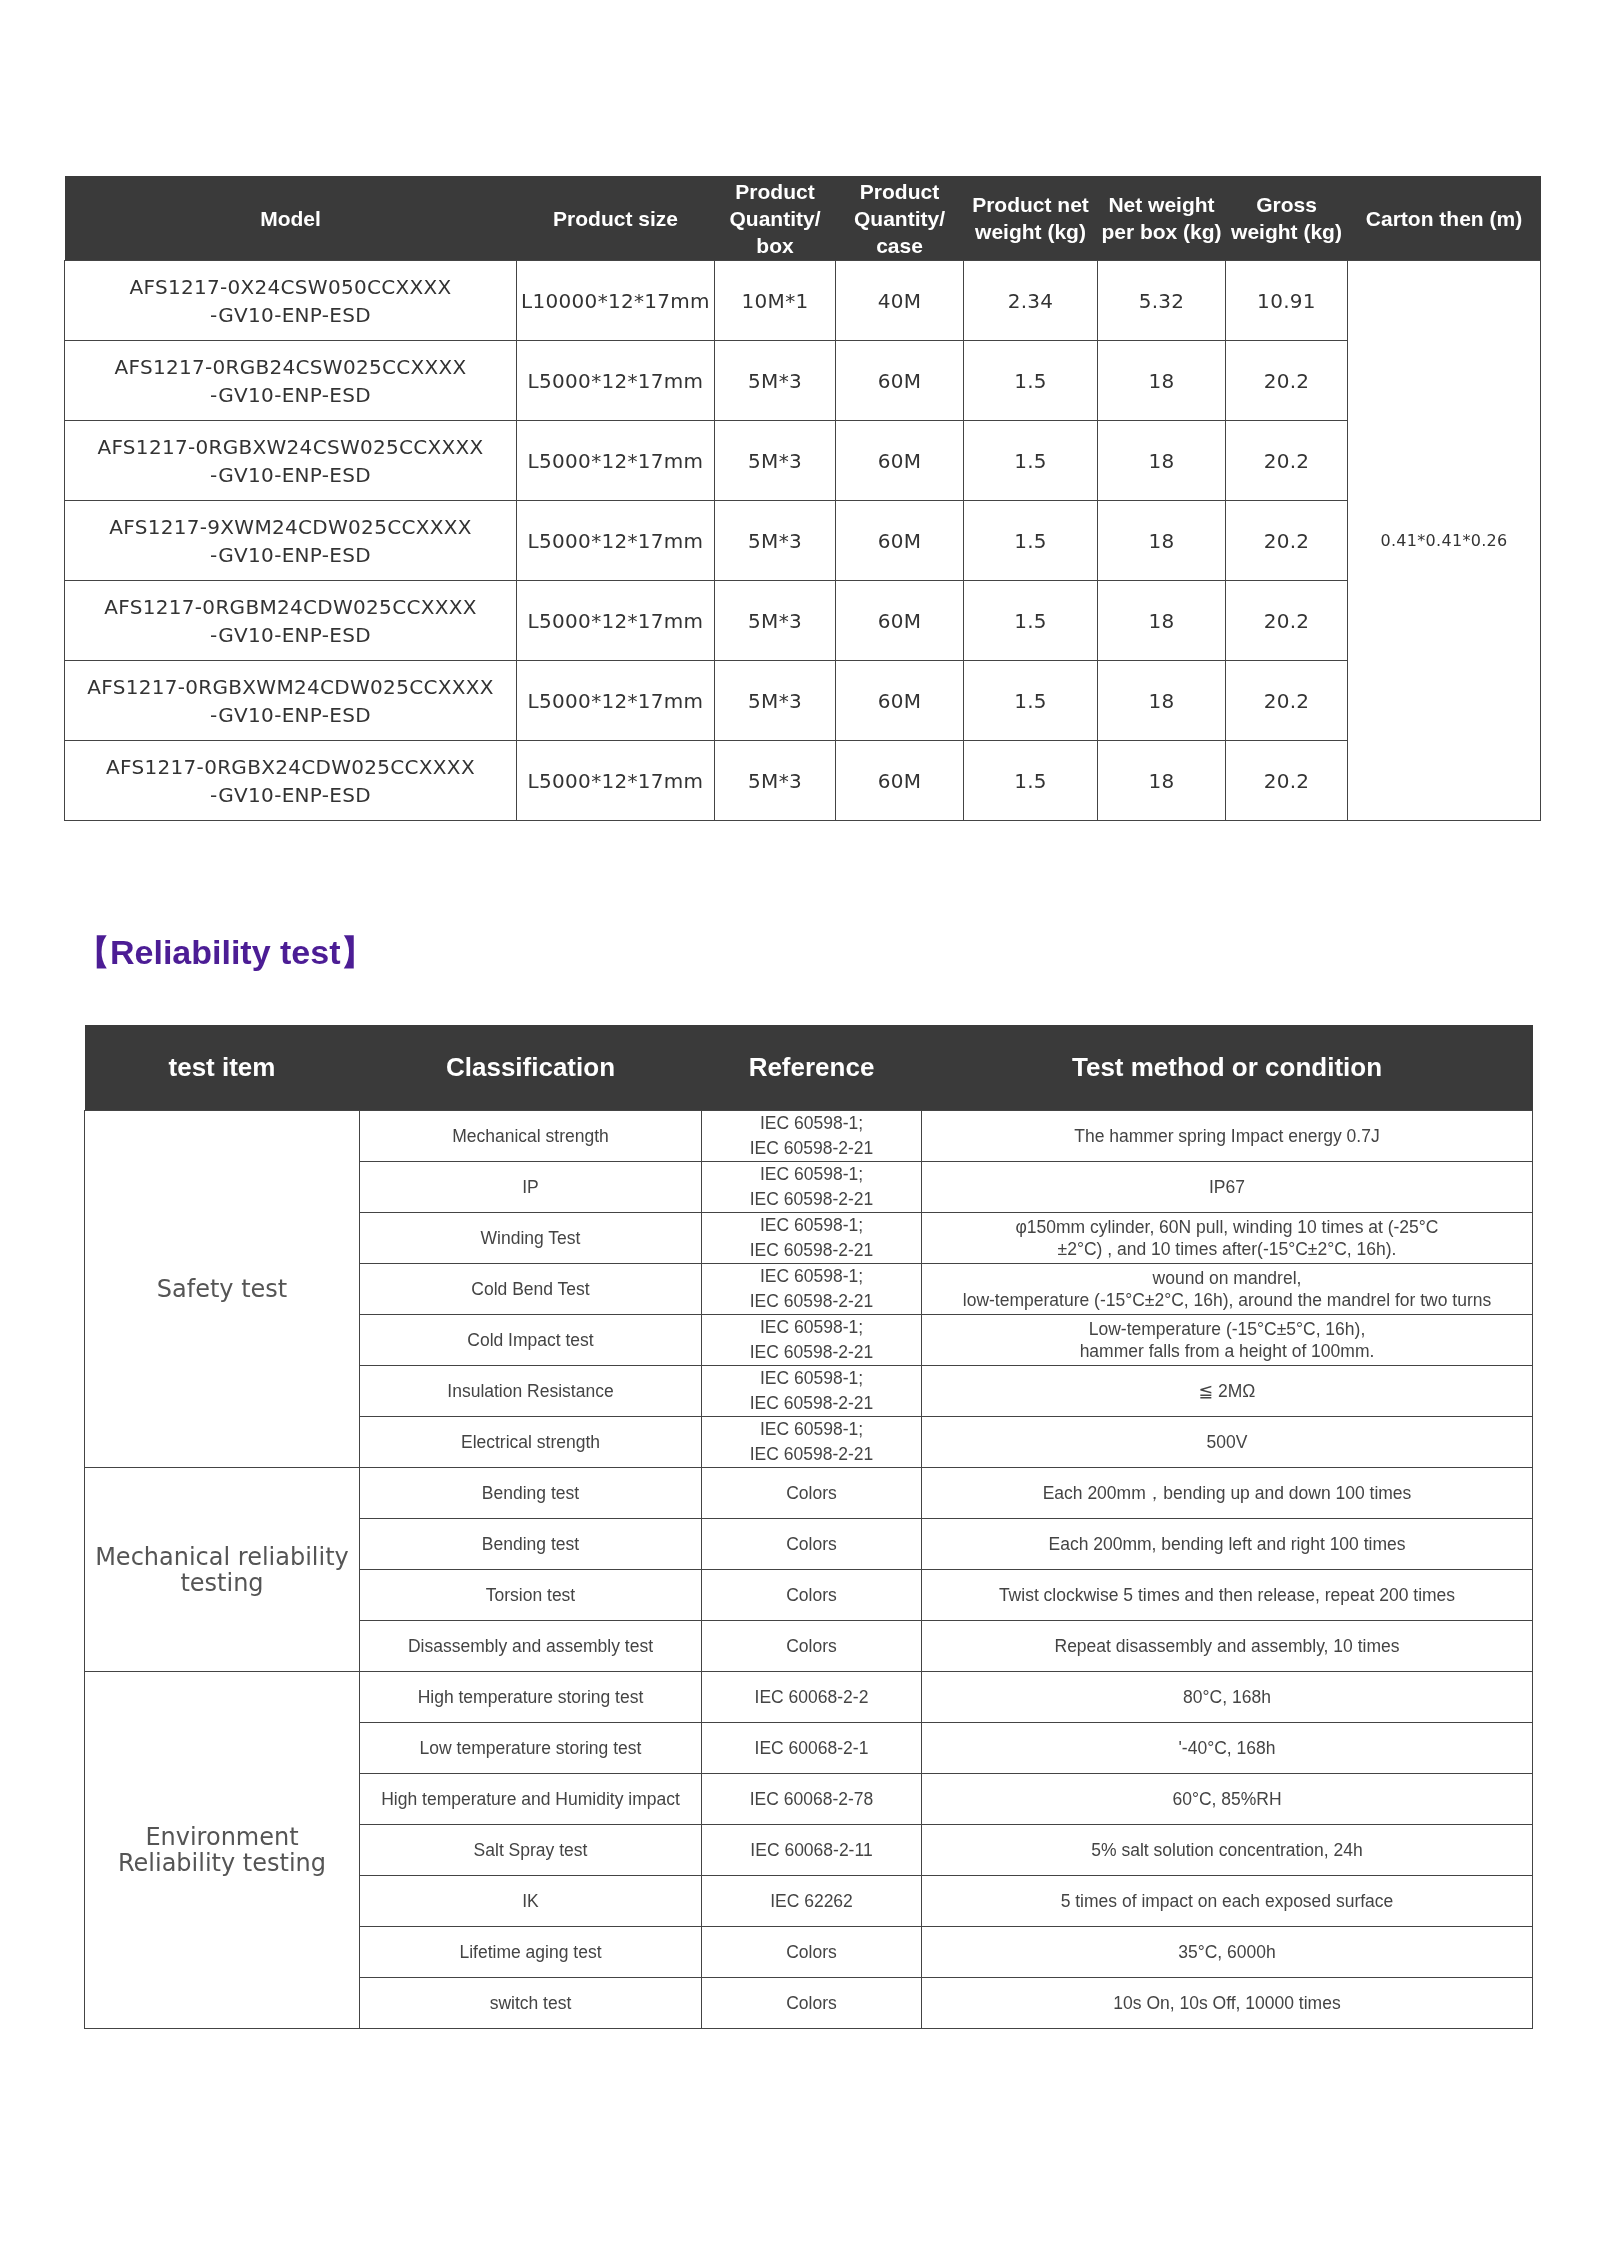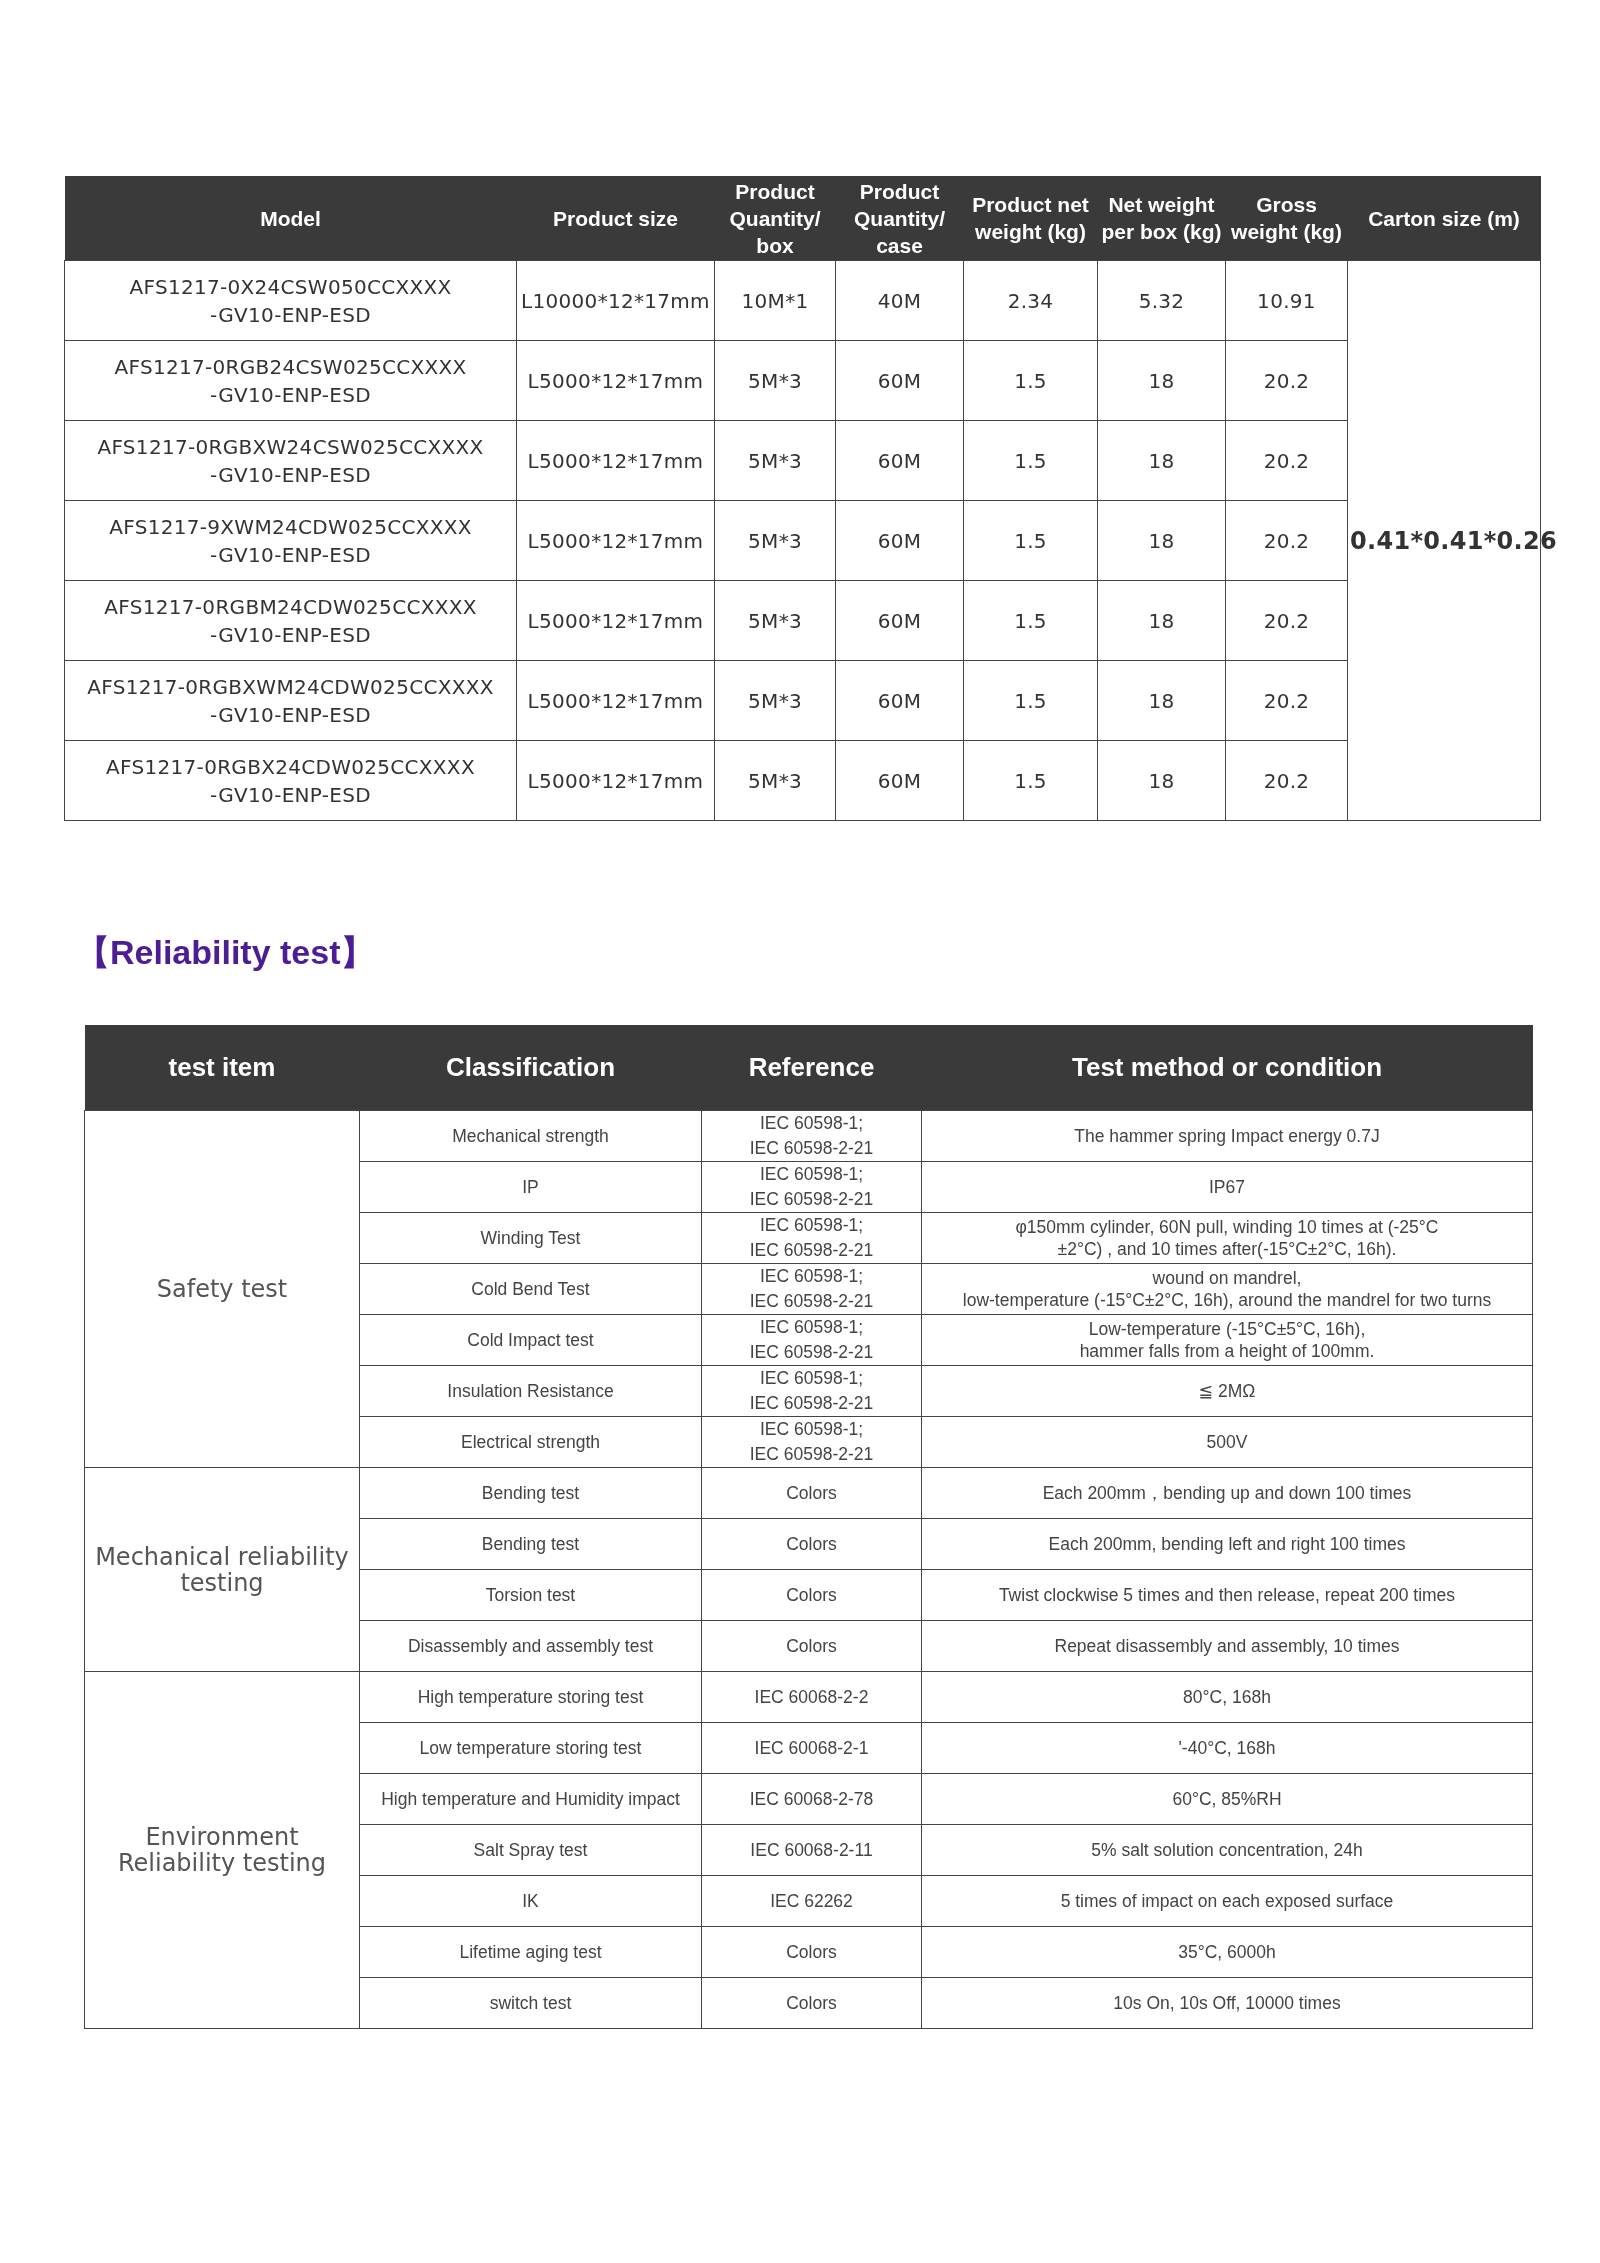--- a/index.html
+++ b/index.html
@@ -34,36 +34,36 @@
   </colgroup>
   <thead>
     <tr>
       <th>Model</th>
       <th>Product size</th>
       <th>Product Quantity/ box</th>
       <th>Product Quantity/ case</th>
       <th>Product net weight (kg)</th>
       <th>Net weight per box (kg)</th>
       <th>Gross weight (kg)</th>
-      <th>Carton size (m)</th>
+      <th>Carton then (m)</th>
     </tr>
   </thead>
   <tbody id="pack-body">
       <tr>
         <td class="model">
           <div>AFS1217-0X24CSW050CCXXXX</div>
           <div>-GV10-ENP-ESD</div>
         </td>
         <td>L10000*12*17mm</td>
         <td>10M*1</td>
         <td>40M</td>
         <td>2.34</td>
         <td>5.32</td>
         <td>10.91</td>
-        <td rowspan="7" style="font-size: 24px; font-weight: bold;">0.41*0.41*0.26</td>
+        <td rowspan="7" style="font-size: 16px;">0.41*0.41*0.26</td>
       </tr>
       <tr>
         <td class="model">
           <div>AFS1217-0RGB24CSW025CCXXXX</div>
           <div>-GV10-ENP-ESD</div>
         </td>
         <td>L5000*12*17mm</td>
         <td>5M*3</td>
         <td>60M</td>
         <td>1.5</td>

